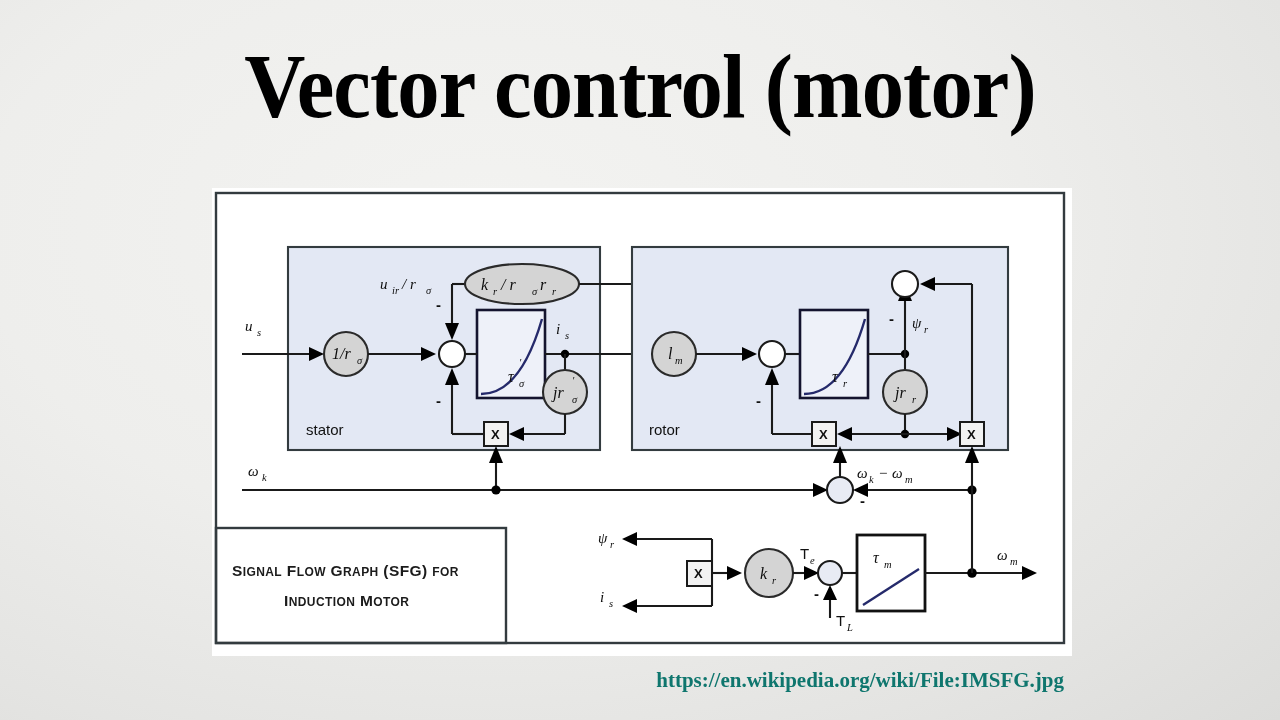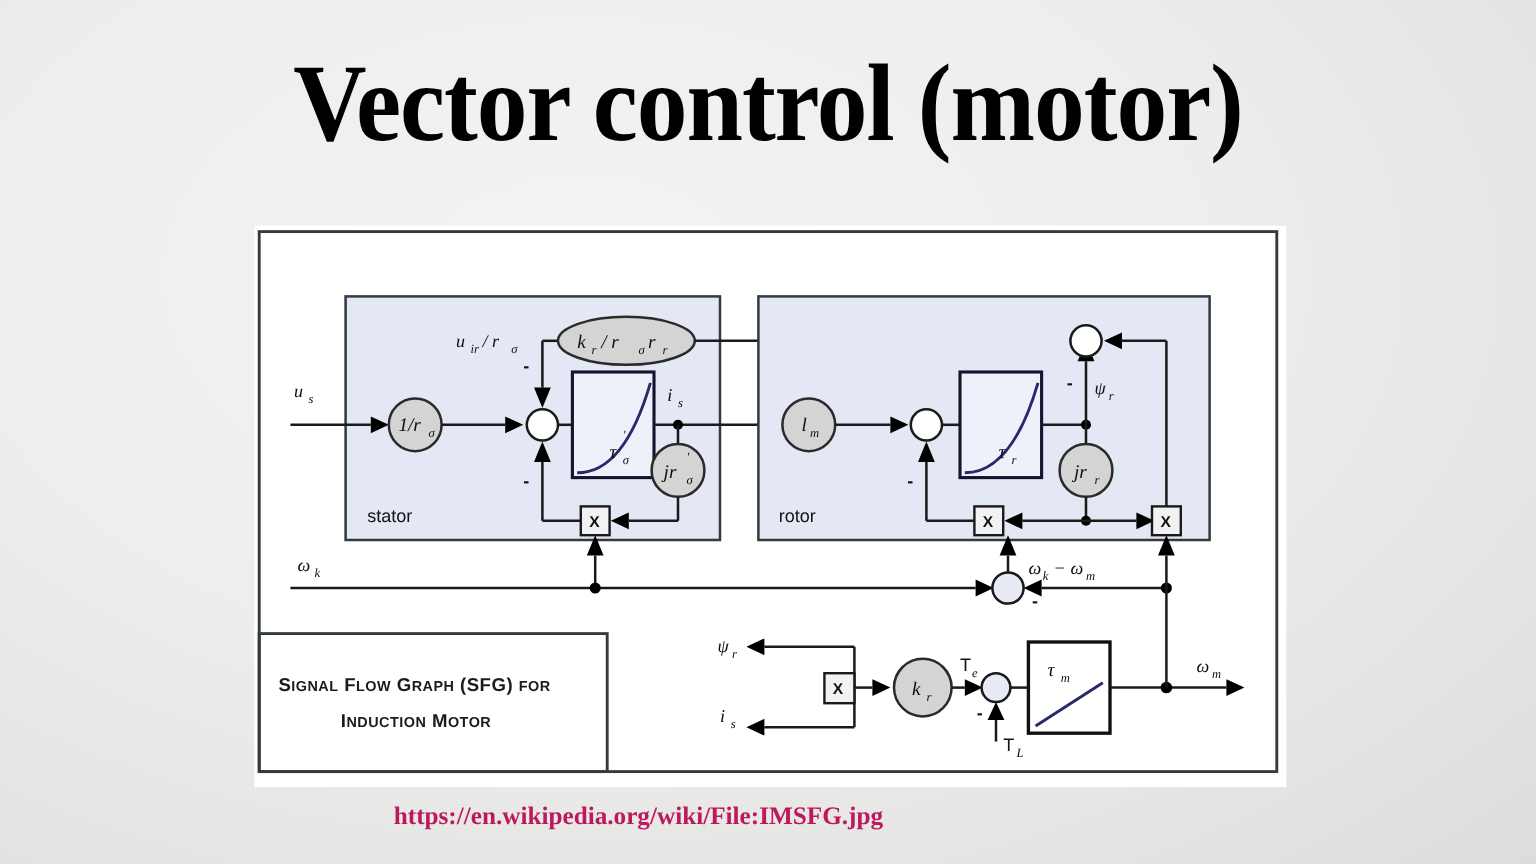--- a/index.html
+++ b/index.html
@@ -17,23 +17,23 @@
     color:#000;letter-spacing:-1px;
     transform:scaleX(0.92);
   }
 
   .figure-card{
     position:absolute;left:212px;top:188px;width:860px;height:468px;
     background:#ffffff;
   }
 
   .footer-url{
-    position:absolute;left:0;top:668px;width:1064px;text-align:center;
+    position:absolute;left:0;top:668px;width:1064px;text-align:right;
     font-family:"Liberation Serif", serif;
-    font-weight:bold;font-size:21px;color:#be185d;
+    font-weight:bold;font-size:21px;color:#0f766e;
   }
 
   svg{display:block;}
   .ln{stroke:#1a1a1a;stroke-width:2.1;fill:none;}
   .frame{stroke:#333b3f;stroke-width:2.4;fill:none;}
   .subbox{fill:#e3e8f4;stroke:#333b3f;stroke-width:2.1;}
   .gblock{fill:#eef1f9;stroke:#14142e;stroke-width:2.6;}
   .wblock{fill:#ffffff;stroke:#111111;stroke-width:2.8;}
   .curve{stroke:#252a6b;stroke-width:2.4;fill:none;}
   .node{fill:#ffffff;stroke:#1a1a1a;stroke-width:2.1;}

